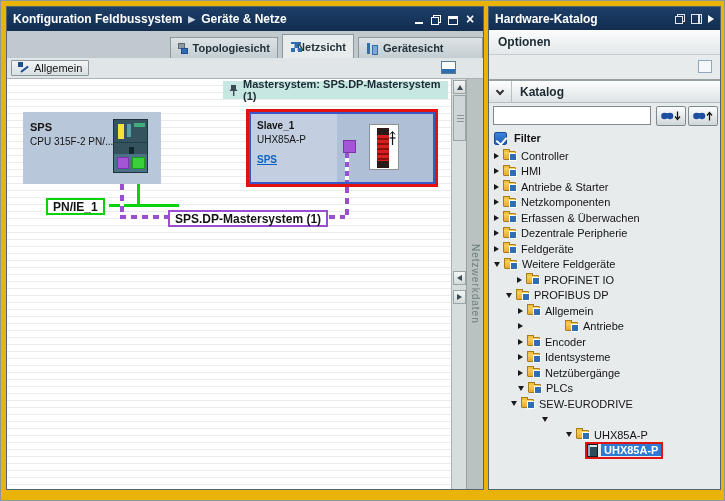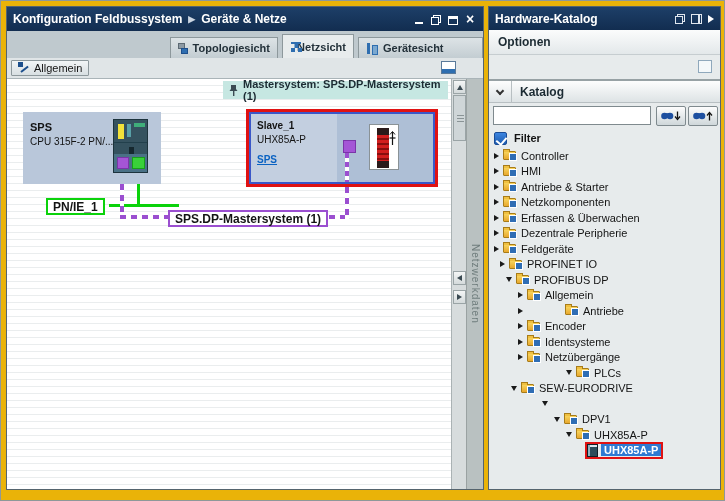--- a/index.html
+++ b/index.html
@@ -376,21 +376,28 @@
       <span class="tree-label">Dezentrale Peripherie</span>
     </span>
   </div>
         <div class="tree-row" style="padding-left: 5px;">
     <span class="tree-arrow arrow-r"></span>
     <span class="row-inner">
       <span class="tree-icon folder"></span>
       <span class="tree-label">Feldgeräte</span>
     </span>
   </div>
-        <div class="tree-row" style="padding-left: 11px;">
+        <div class="tree-row" style="padding-left: 5px;">
+    <span class="tree-arrow arrow-d"></span>
+    <span class="row-inner">
+      <span class="tree-icon folder"></span>
+      <span class="tree-label">Weitere Feldgeräte</span>
+    </span>
+  </div>
+        <div class="tree-row" style="padding-left: 28px;">
     <span class="tree-arrow arrow-r"></span>
     <span class="row-inner">
       <span class="tree-icon folder"></span>
       <span class="tree-label">PROFINET IO</span>
     </span>
   </div>
         <div class="tree-row" style="padding-left: 17px;">
     <span class="tree-arrow arrow-d"></span>
     <span class="row-inner">
       <span class="tree-icon folder"></span>
@@ -425,43 +432,36 @@
       <span class="tree-label">Identsysteme</span>
     </span>
   </div>
         <div class="tree-row" style="padding-left: 29px;">
     <span class="tree-arrow arrow-r"></span>
     <span class="row-inner">
       <span class="tree-icon folder"></span>
       <span class="tree-label">Netzübergänge</span>
     </span>
   </div>
-        <div class="tree-row" style="padding-left: 29px; margin-left: 48px;">
+        <div class="tree-row" style="padding-left: 29px;">
     <span class="tree-arrow arrow-d"></span>
     <span class="row-inner">
       <span class="tree-icon folder"></span>
       <span class="tree-label">PLCs</span>
     </span>
   </div>
         <div class="tree-row" style="padding-left: 22px;">
     <span class="tree-arrow arrow-d"></span>
     <span class="row-inner">
       <span class="tree-icon folder"></span>
       <span class="tree-label">SEW-EURODRIVE</span>
     </span>
   </div>
         <div class="tree-row" style="padding-left: 53px;">
     <span class="tree-arrow arrow-d"></span>
-  </div>
-        <div class="tree-row" style="padding-left: 65px;">
-    <span class="tree-arrow arrow-d"></span>
-    <span class="row-inner">
-      <span class="tree-icon folder"></span>
-      <span class="tree-label">DPV1</span>
-    </span>
   </div>
         <div class="tree-row" style="padding-left: 77px;">
     <span class="tree-arrow arrow-d"></span>
     <span class="row-inner">
       <span class="tree-icon folder"></span>
       <span class="tree-label">UHX85A-P</span>
     </span>
   </div>
         <div class="tree-row" style="padding-left: 89px;">
     <span class="tree-arrow arrow-none"></span>

